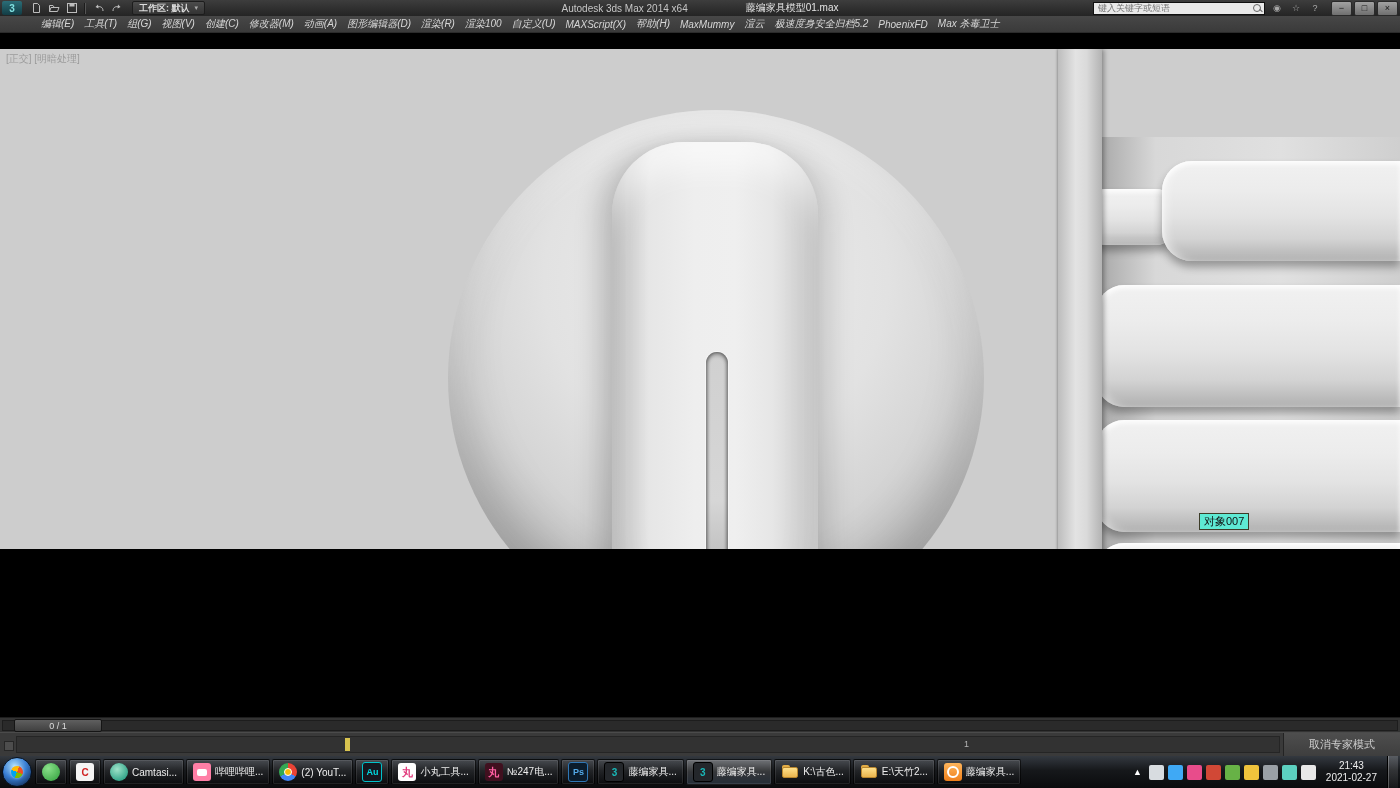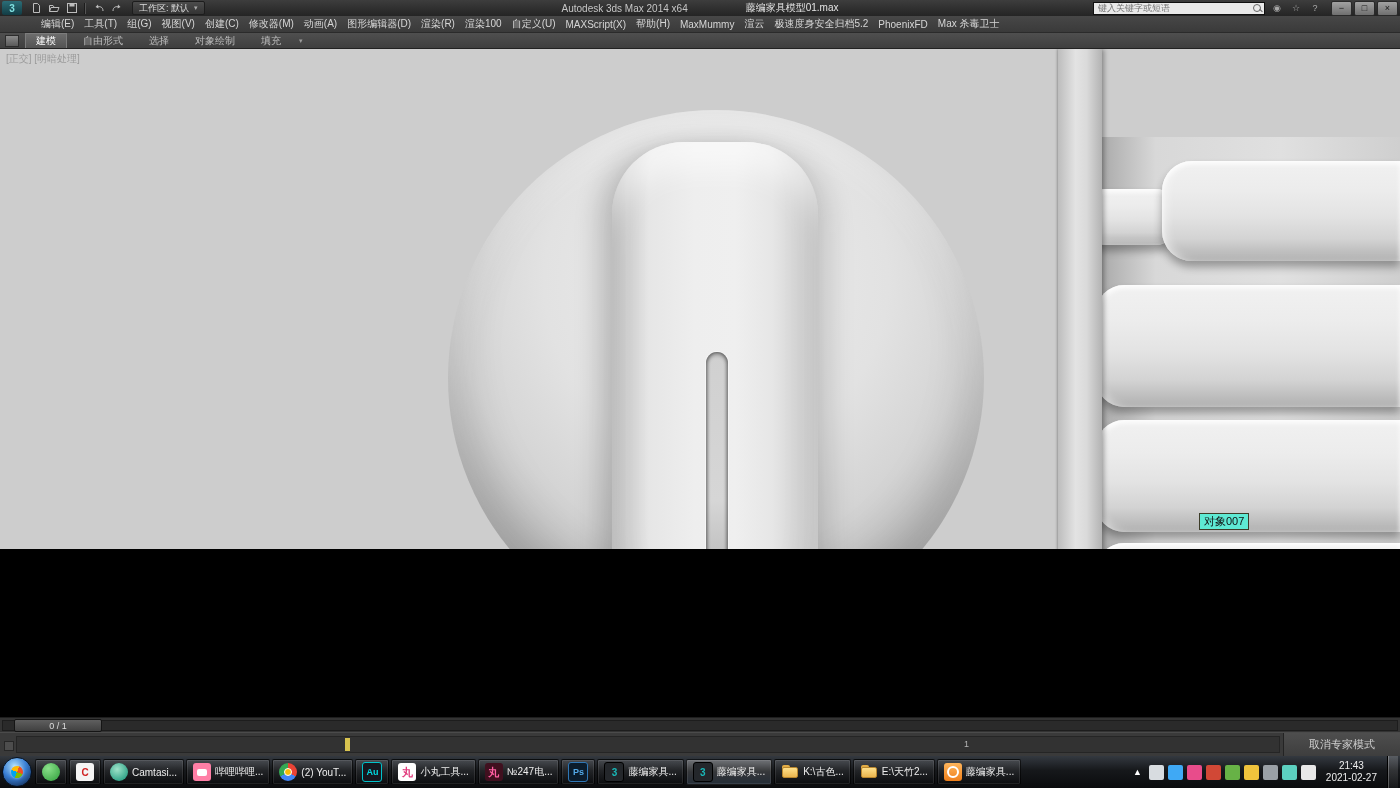--- a/index.html
+++ b/index.html
@@ -12,42 +12,42 @@
     background:linear-gradient(#3d3d3d,#242424);display:flex;align-items:center;
     color:#c9c9c9;font-size:10px;z-index:50;}
   .app-logo{width:20px;height:14px;margin-left:2px;border-radius:2px;
     background:linear-gradient(#2b6e78,#123c44);color:#7fe0e0;font-weight:bold;font-size:10px;
     display:flex;align-items:center;justify-content:center;}
   .qat{display:flex;align-items:center;gap:3px;margin-left:6px;}
   .qicon{width:15px;height:13px;display:flex;align-items:center;justify-content:center;}
   .qsep{width:1px;height:11px;background:#1c1c1c;border-right:1px solid #555;margin:0 2px;}
   .workspace{display:flex;align-items:center;gap:5px;height:12px;margin-left:8px;padding:0 6px;
     background:linear-gradient(#4c4c4c,#333);border:1px solid #1d1d1d;border-radius:2px;
-    font-size:9px;color:#ddd;}
+    font-size:9px;color:#ddd;font-weight:bold;}
   .workspace::after{content:"▾";font-size:7px;color:#aaa;}
   .center-title{position:absolute;left:0;right:0;top:0;height:16px;display:flex;
     align-items:center;justify-content:center;gap:58px;pointer-events:none;}
   .app-title{color:#c6c6c6;}
   .file-name{color:#e4e4e4;}
   .tb-right{margin-left:auto;display:flex;align-items:center;gap:5px;margin-right:2px;}
   .search-wrap{position:relative;}
   .search-input{width:150px;height:11px;background:#e9e9e9;border:1px solid #101010;border-radius:0;
     font-size:9px;color:#444;padding:0 16px 0 4px;font-family:inherit;}
   .search-icon{position:absolute;right:4px;top:2px;width:6px;height:6px;border:1px solid #666;border-radius:50%;}
   .search-icon::after{content:"";position:absolute;left:5px;top:5px;width:4px;height:1px;background:#666;transform:rotate(45deg);}
   .tb-icon{width:14px;height:12px;display:flex;align-items:center;justify-content:center;color:#a9a9a9;font-size:9px;}
   .winbtns{display:flex;gap:2px;margin-left:4px;}
   .winbtn{width:19px;height:13px;background:linear-gradient(#a2a2a2,#6f6f6f);border:1px solid #2a2a2a;
     border-radius:2px;color:#161616;font-size:9px;line-height:1;display:flex;align-items:center;justify-content:center;}
 
   
   .menubar{position:absolute;left:0;top:16px;width:1400px;height:17px;box-sizing:border-box;
     background:linear-gradient(#474747,#3a3a3a);border-bottom:1px solid #2b2b2b;
     display:flex;align-items:center;padding-left:36px;font-size:10px;color:#d6d6d6;z-index:49;}
-  .menu-item{padding:0 5px;height:100%;display:flex;align-items:center;white-space:nowrap;}
+  .menu-item{padding:0 5px;height:100%;display:flex;align-items:center;white-space:nowrap;font-style:italic;}
 
   
   .ribbon{position:absolute;left:0;top:33px;width:1400px;height:16px;box-sizing:border-box;
     background:linear-gradient(#4f4f4f,#3f3f3f);border-bottom:1px solid #222;
     display:flex;align-items:center;padding-left:5px;font-size:10px;color:#bdbdbd;z-index:48;}
   .ribbon-grid-icon{width:12px;height:10px;margin-right:6px;border:1px solid #2c2c2c;
     background:linear-gradient(#8a8a8a,#5a5a5a);}
   .ribbon-tabs{display:flex;align-items:center;gap:6px;height:100%;}
   .ribbon-tab{padding:0 10px;height:15px;display:flex;align-items:center;white-space:nowrap;}
   .ribbon-tab.active{background:linear-gradient(#6d6d6d,#535353);color:#fff;
@@ -257,36 +257,20 @@
 
       <div class="menu-item">渲云</div>
 
       <div class="menu-item">极速度身安全归档5.2</div>
 
       <div class="menu-item">PhoenixFD</div>
 
       <div class="menu-item">Max 杀毒卫士</div>
     </div>
 
-  <div class="ribbon">
-    <span class="ribbon-grid-icon"></span>
-    <div class="ribbon-tabs">
-
-        <div class="ribbon-tab active">建模</div>
-
-        <div class="ribbon-tab">自由形式</div>
-
-        <div class="ribbon-tab">选择</div>
-
-        <div class="ribbon-tab">对象绘制</div>
-
-        <div class="ribbon-tab">填充</div>
-      </div>
-    <span class="ribbon-caret">▾</span>
-  </div>
 
   <div class="viewport">
     <div class="vp-label">[正交] [明暗处理]</div>
 
     <div class="weave">
       <div class="slatV"></div>
       <div class="band piece-small"></div>
       <div class="band piece-wide"></div>
       <div class="band b1"></div>
       <div class="band b2"></div>

